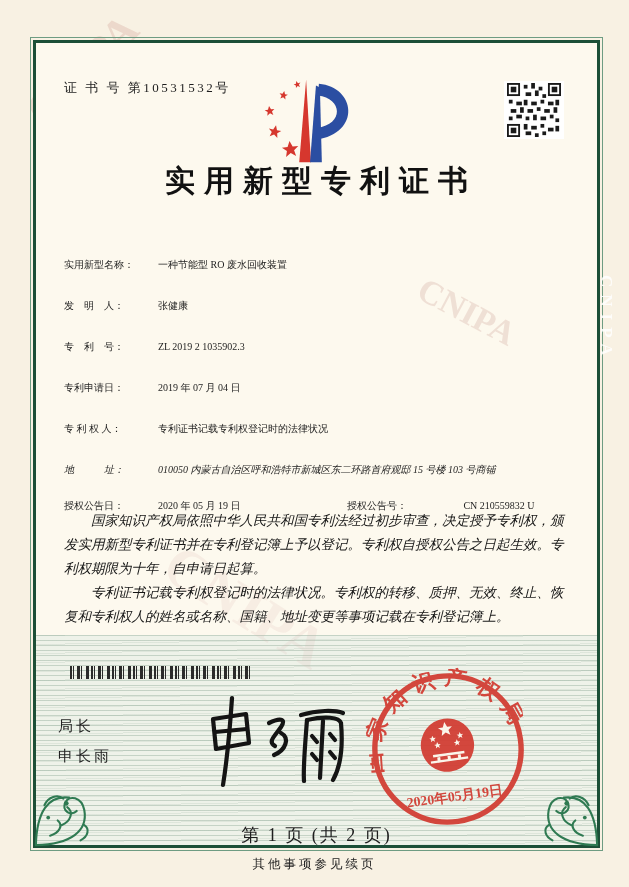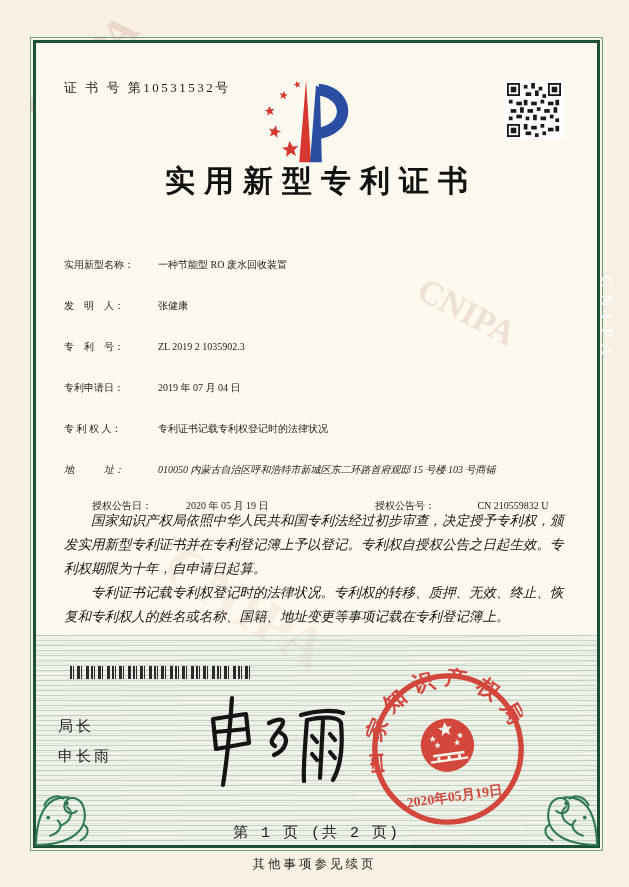--- a/index.html
+++ b/index.html
@@ -32,40 +32,40 @@
   .qr{position:absolute;left:468px;top:38px;width:56px;height:54px;background:#fff;padding:2px;}
   .title{
     position:absolute;left:0;top:118px;width:100%;text-align:center;
     font-size:30px;font-weight:bold;letter-spacing:9px;text-indent:9px;color:#111;
   }
   .fields{position:absolute;left:28px;top:213px;width:510px;font-size:10px;}
   .frow{display:flex;margin-bottom:23px;line-height:18px;}
   .frow .lbl{flex:0 0 94px;white-space:nowrap;}
   .frow .val{flex:1;}
   .frow.addr{margin-bottom:18px;font-style:italic;}
-  .frow.dbl .pair1{flex:0 0 266px;display:flex;margin-left:28px;}
+  .frow.dbl .pair1{flex:0 0 266px;display:flex;}
   .frow.dbl .pair2{flex:1;display:flex;text-align:center;}
   .paras{position:absolute;left:28px;top:466px;width:508px;font-size:13.5px;line-height:24px;font-style:italic;color:#151515;}
   .paras p{margin:0;text-indent:2em;}
   .barcode{
     position:absolute;left:34px;top:623px;width:180px;height:13px;
     background:repeating-linear-gradient(90deg,
       #2b2b2b 0 2px, transparent 2px 3px,
       #2b2b2b 3px 4px, transparent 4px 7px,
       #2b2b2b 7px 10px, transparent 10px 11px,
       #2b2b2b 11px 12px, transparent 12px 16px,
       #2b2b2b 16px 19px, transparent 19px 21px);
   }
   .director{position:absolute;left:22px;top:668px;font-size:15px;line-height:30px;letter-spacing:3px;}
   .sig{position:absolute;left:147px;top:645px;width:175px;height:110px;}
   .seal{position:absolute;left:333px;top:627px;width:158px;height:158px;transform:rotate(-8deg);opacity:.93;}
   .flourish{position:absolute;width:95px;height:95px;bottom:-3px;}
   .flourish.br{right:-3px;}
   .flourish.bl{left:-3px;transform:scaleX(-1);}
-  .page-num{position:absolute;left:0;top:780px;width:100%;text-align:center;font-size:15px;letter-spacing:2px;font-family:Liberation Mono, monospace;}
+  .page-num{position:absolute;left:0;top:780px;width:100%;text-align:center;font-size:18px;letter-spacing:2px;}
   .foot-note{position:absolute;left:0;top:856px;width:100%;text-align:center;font-size:12.5px;letter-spacing:3px;color:#222;}
 </style>
 </head>
 <body>
 
 <div class="wm wm-tl">CNIPA</div>
 
 <div class="frame">
   <div class="guilloche"></div>
 

